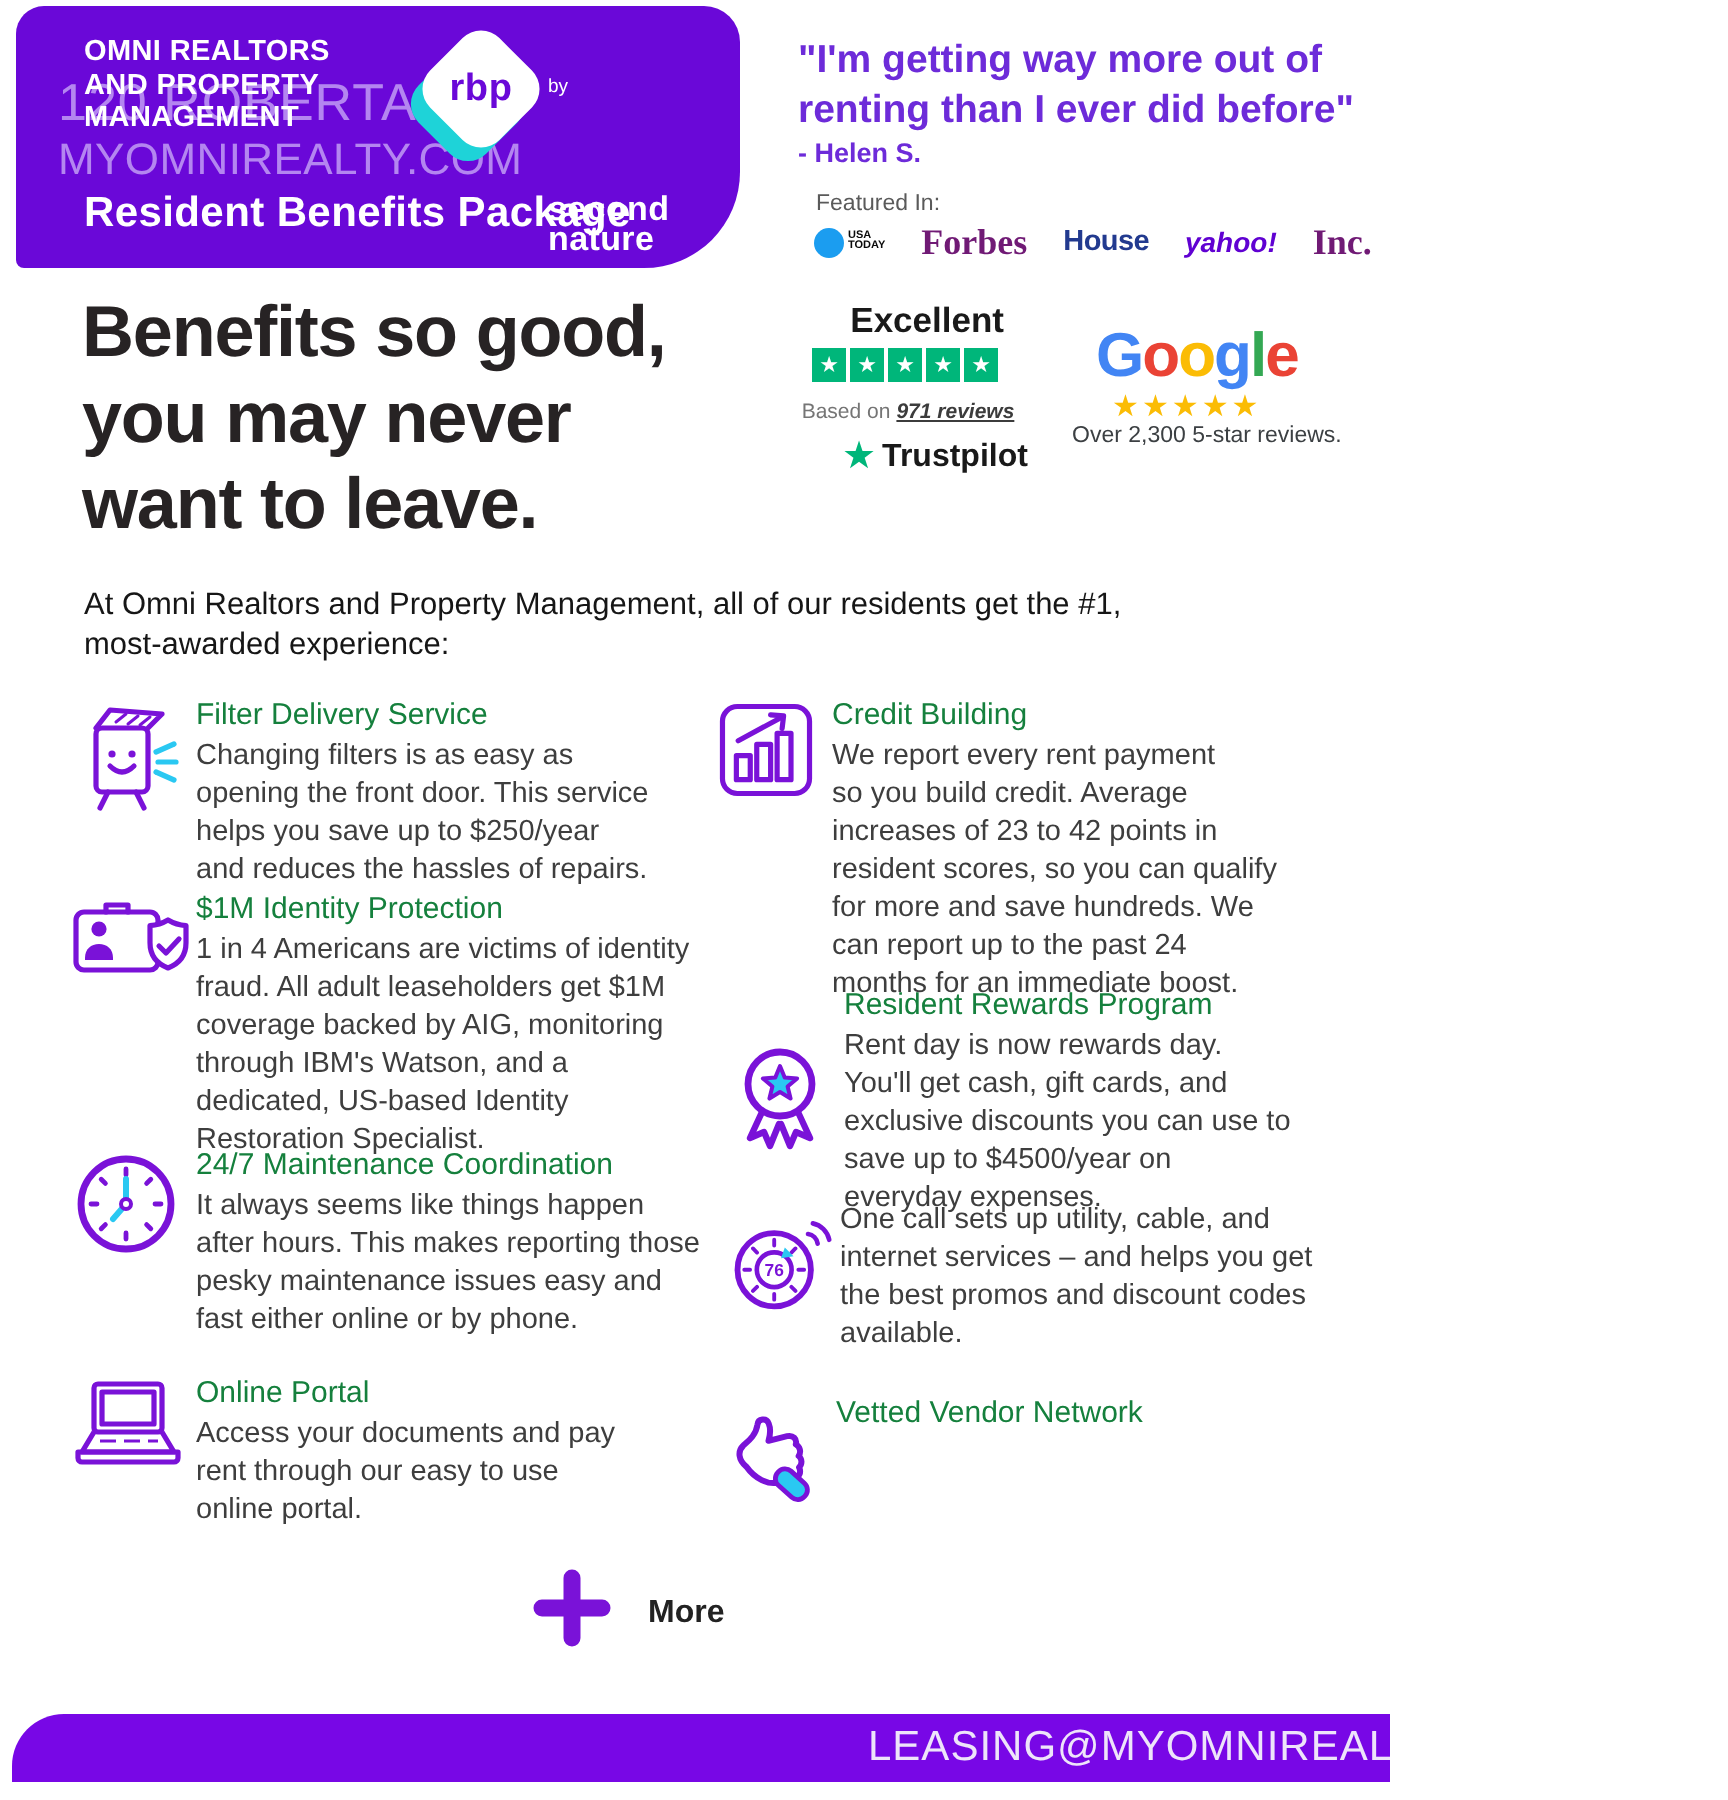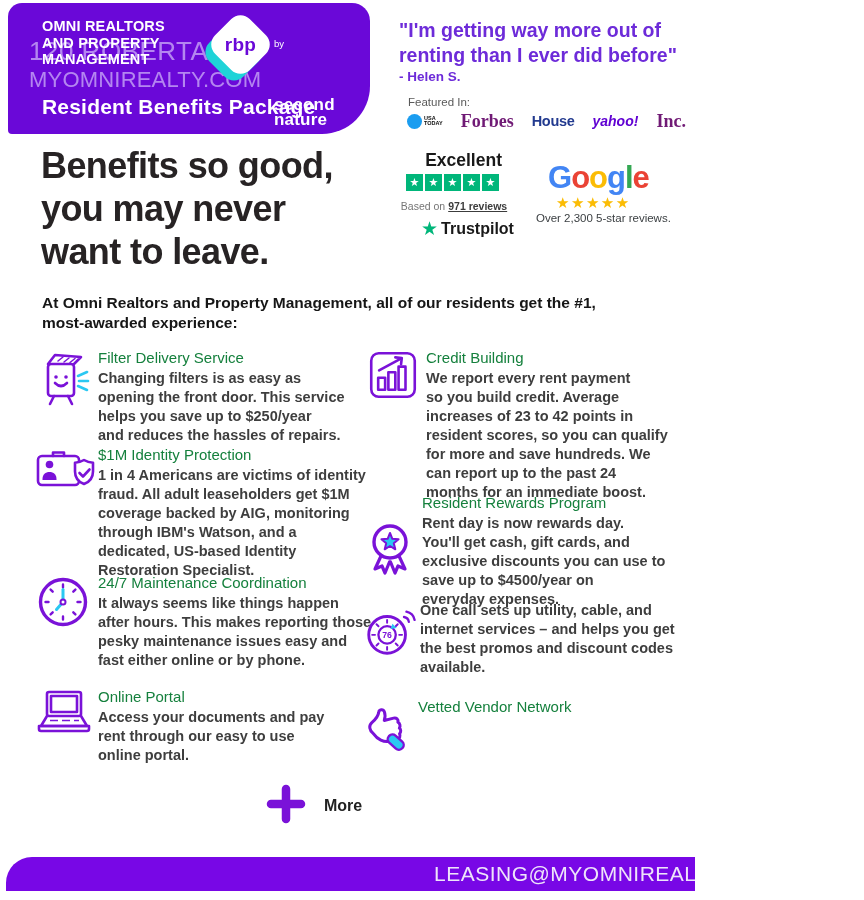--- a/index.html
+++ b/index.html
@@ -12,21 +12,21 @@
     --g-gold:#fbbc05;
     --ink:#272324;
     --body-gray:#3e3e3e;
   }
   *{box-sizing:border-box;}
   html,body{margin:0;padding:0;}
   body{
     width:864px;height:900px;position:relative;background:#ffffff;
     font-family:"Liberation Sans",sans-serif;overflow:hidden;
   }
-  .pre{white-space:pre;font-weight:bold;}
+  .pre{white-space:pre;}
 
   
   .header{
     position:absolute;left:8px;top:3px;width:362px;height:131px;
     background:var(--header-purple);border-radius:14px 18px 48px 4px;
   }
   .company{
     position:absolute;left:34px;top:15px;z-index:3;color:#fff;font-weight:bold;
     font-size:14.5px;line-height:16.5px;letter-spacing:.2px;
   }
@@ -55,21 +55,21 @@
   .usatoday .txt{font-size:5.5px;line-height:5.5px;font-weight:bold;color:#0a0a0a;}
   .brand-forbes,.brand-inc{font-family:"Liberation Serif",serif;font-weight:bold;font-size:18px;color:#701a75;}
   .brand-house{font-size:14.5px;font-weight:bold;color:#223a8f;letter-spacing:-.3px;}
   .brand-yahoo{font-size:14px;font-weight:bold;font-style:italic;color:#6001d2;}
 
   
   .tp-excellent{position:absolute;left:406px;top:150px;width:96px;text-align:right;font-size:17.5px;font-weight:bold;color:#191919;}
   .tp-stars{position:absolute;left:406px;top:174px;display:flex;gap:2px;}
   .tp-star{width:17px;height:17px;background:var(--tp-green);color:#fff;font-size:11px;display:flex;align-items:center;justify-content:center;}
   .tp-basedon{position:absolute;left:372px;top:200px;width:164px;text-align:center;font-size:10.5px;color:#757575;white-space:nowrap;}
-  .tp-basedon .lnk{color:#3c3c3c;font-weight:bold;text-decoration:underline;margin-left:3px;}
+  .tp-basedon .lnk{color:#3c3c3c;font-weight:bold;text-decoration:underline;margin-left:3px;font-style:italic;}
   .tp-logo{position:absolute;left:421px;top:219px;display:flex;align-items:center;gap:3px;}
   .tp-logo .star{color:var(--tp-green);font-size:19px;line-height:19px;}
   .tp-logo .name{font-size:16px;font-weight:bold;color:#191919;}
   .google-wordmark{position:absolute;left:548px;top:162px;font-size:31px;font-weight:bold;letter-spacing:-1px;line-height:31px;}
   .g-stars{position:absolute;left:556px;top:194px;color:var(--g-gold);font-size:15px;letter-spacing:1.5px;}
   .g-caption{position:absolute;left:536px;top:212px;font-size:11.5px;color:#3c4043;}
 
   
   .headline{position:absolute;left:41px;top:144px;font-size:36px;line-height:43px;font-weight:bold;color:var(--ink);letter-spacing:-.6px;}
   .intro{position:absolute;left:42px;top:293px;font-size:15.5px;line-height:20px;color:#161616;}
@@ -77,21 +77,21 @@
   
   .benefit{position:absolute;display:flex;align-items:flex-start;}
   .benefit .icon{flex:none;width:62px;padding-top:1px;}
   .benefit.r .icon{width:58px;}
   .benefit .title{font-size:15px;font-weight:normal;color:#15803d;margin-bottom:3px;}
   .benefit .body{font-size:14.5px;line-height:19px;color:var(--body-gray);}
   .b-l1{left:36px;top:349px;}
   .b-l2{left:36px;top:446px;}
   .b-l3{left:36px;top:574px;}
   .b-l4{left:36px;top:688px;}
-  .b-r1{left:368px;top:349px;}
+  .b-r1{left:358px;top:349px;}
   .b-r2{left:364px;top:494px;align-items:center;}
   .b-r3{left:362px;top:601px;}
   .b-r4{left:360px;top:698px;}
 
   
   .more{position:absolute;left:266px;top:784px;display:flex;align-items:center;gap:18px;cursor:pointer;}
   .more .label{font-size:16px;font-weight:bold;color:#222;}
   .footer{position:absolute;left:6px;top:857px;width:689px;height:34px;background:var(--footer-purple);
     border-radius:26px 0 0 0;overflow:hidden;}
   .footer .email{position:absolute;left:428px;top:2px;font-size:21px;line-height:30px;color:#eee4fa;

